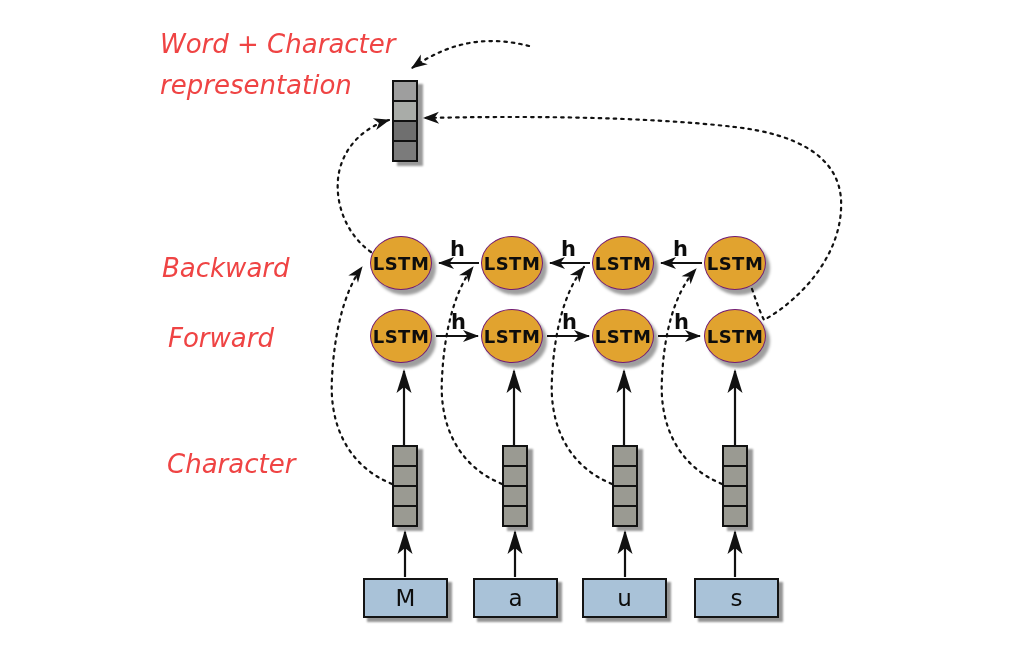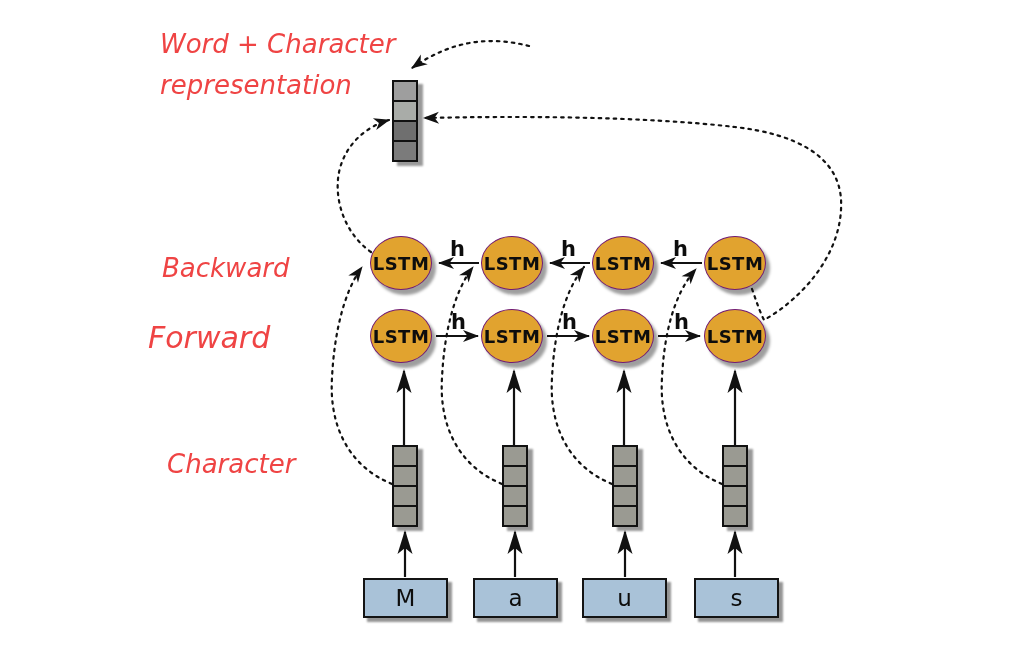--- a/index.html
+++ b/index.html
@@ -37,21 +37,21 @@
   svg .dots{fill:none;stroke:#111;stroke-width:2.2px;stroke-dasharray:2.5 5;stroke-linecap:round;}
 </style>
 </head>
 <body>
 
 <div id="canvas">
 
   <div class="lbl" style="left:160px;top:24px;font-size:26px;line-height:41px;"><span>Word + Character</span><br><span>representation</span></div>
 
   <div class="lbl" style="left:162px;top:248px;font-size:26px;">Backward</div>
-  <div class="lbl" style="left:148px;top:318px;font-size:30px;">Forward</div>
+  <div class="lbl" style="left:168px;top:318px;font-size:26px;">Forward</div>
 
   <div class="lbl" style="left:167px;top:444px;font-size:26px;line-height:41px;"><span>Character</span><br></div>
 
 
   <div class="stack" style="left:392px;top:80px;">
     <div class="cell" style="background-color: rgb(158, 158, 158);"></div>
     <div class="cell" style="background-color: rgb(169, 172, 168);"></div>
     <div class="cell" style="background-color: rgb(111, 111, 111);"></div>
     <div class="cell" style="background-color: rgb(123, 123, 123);"></div>
   </div>

